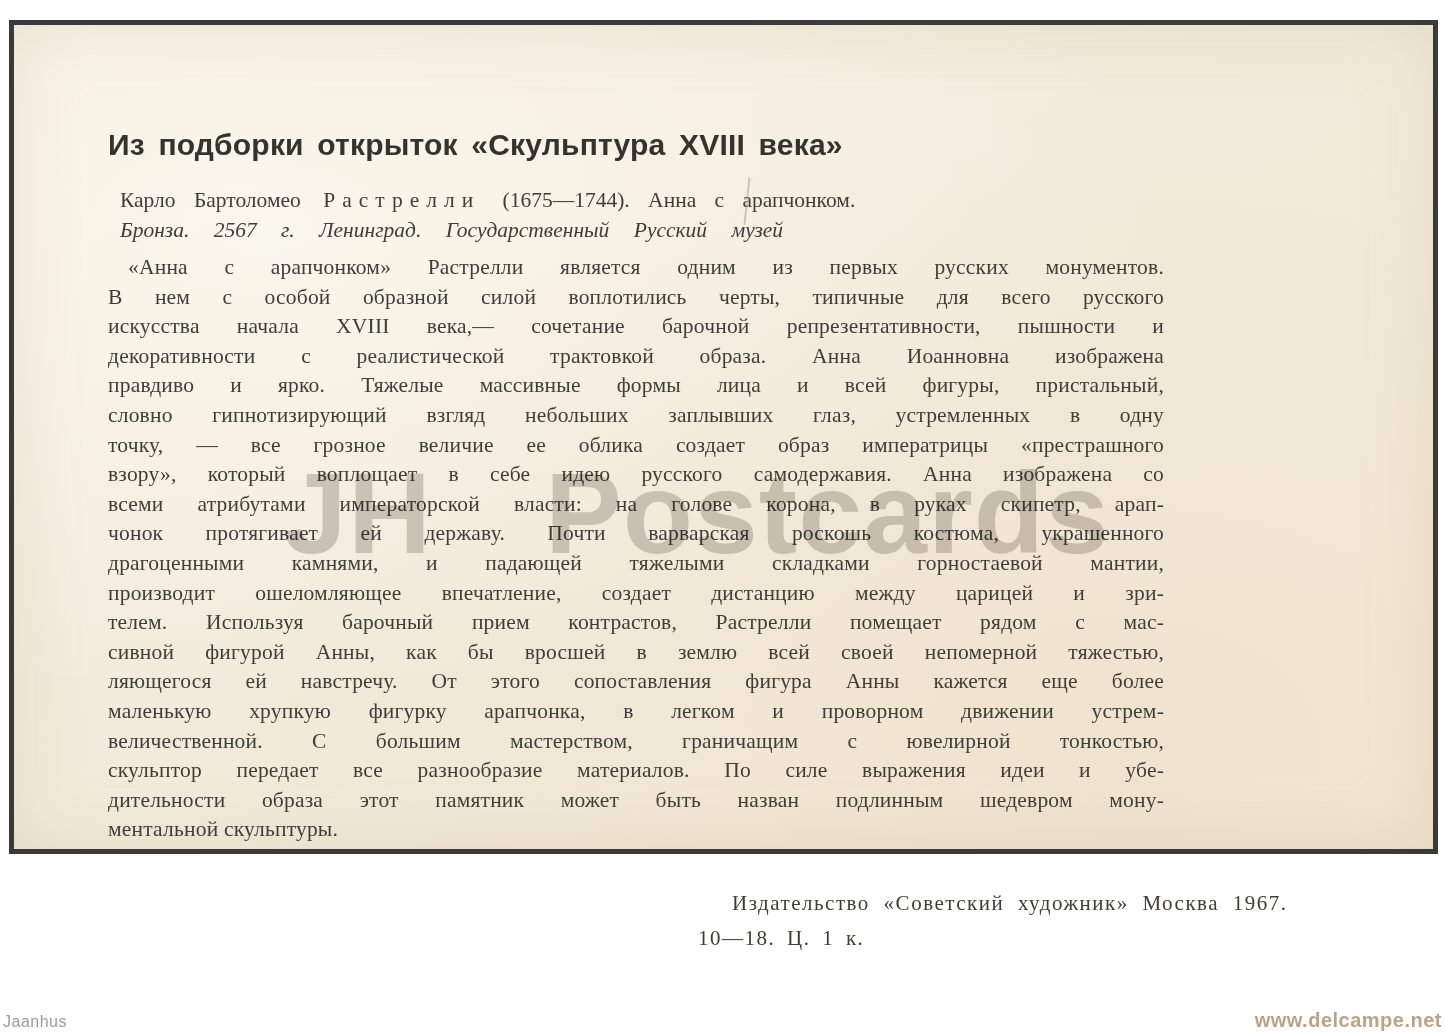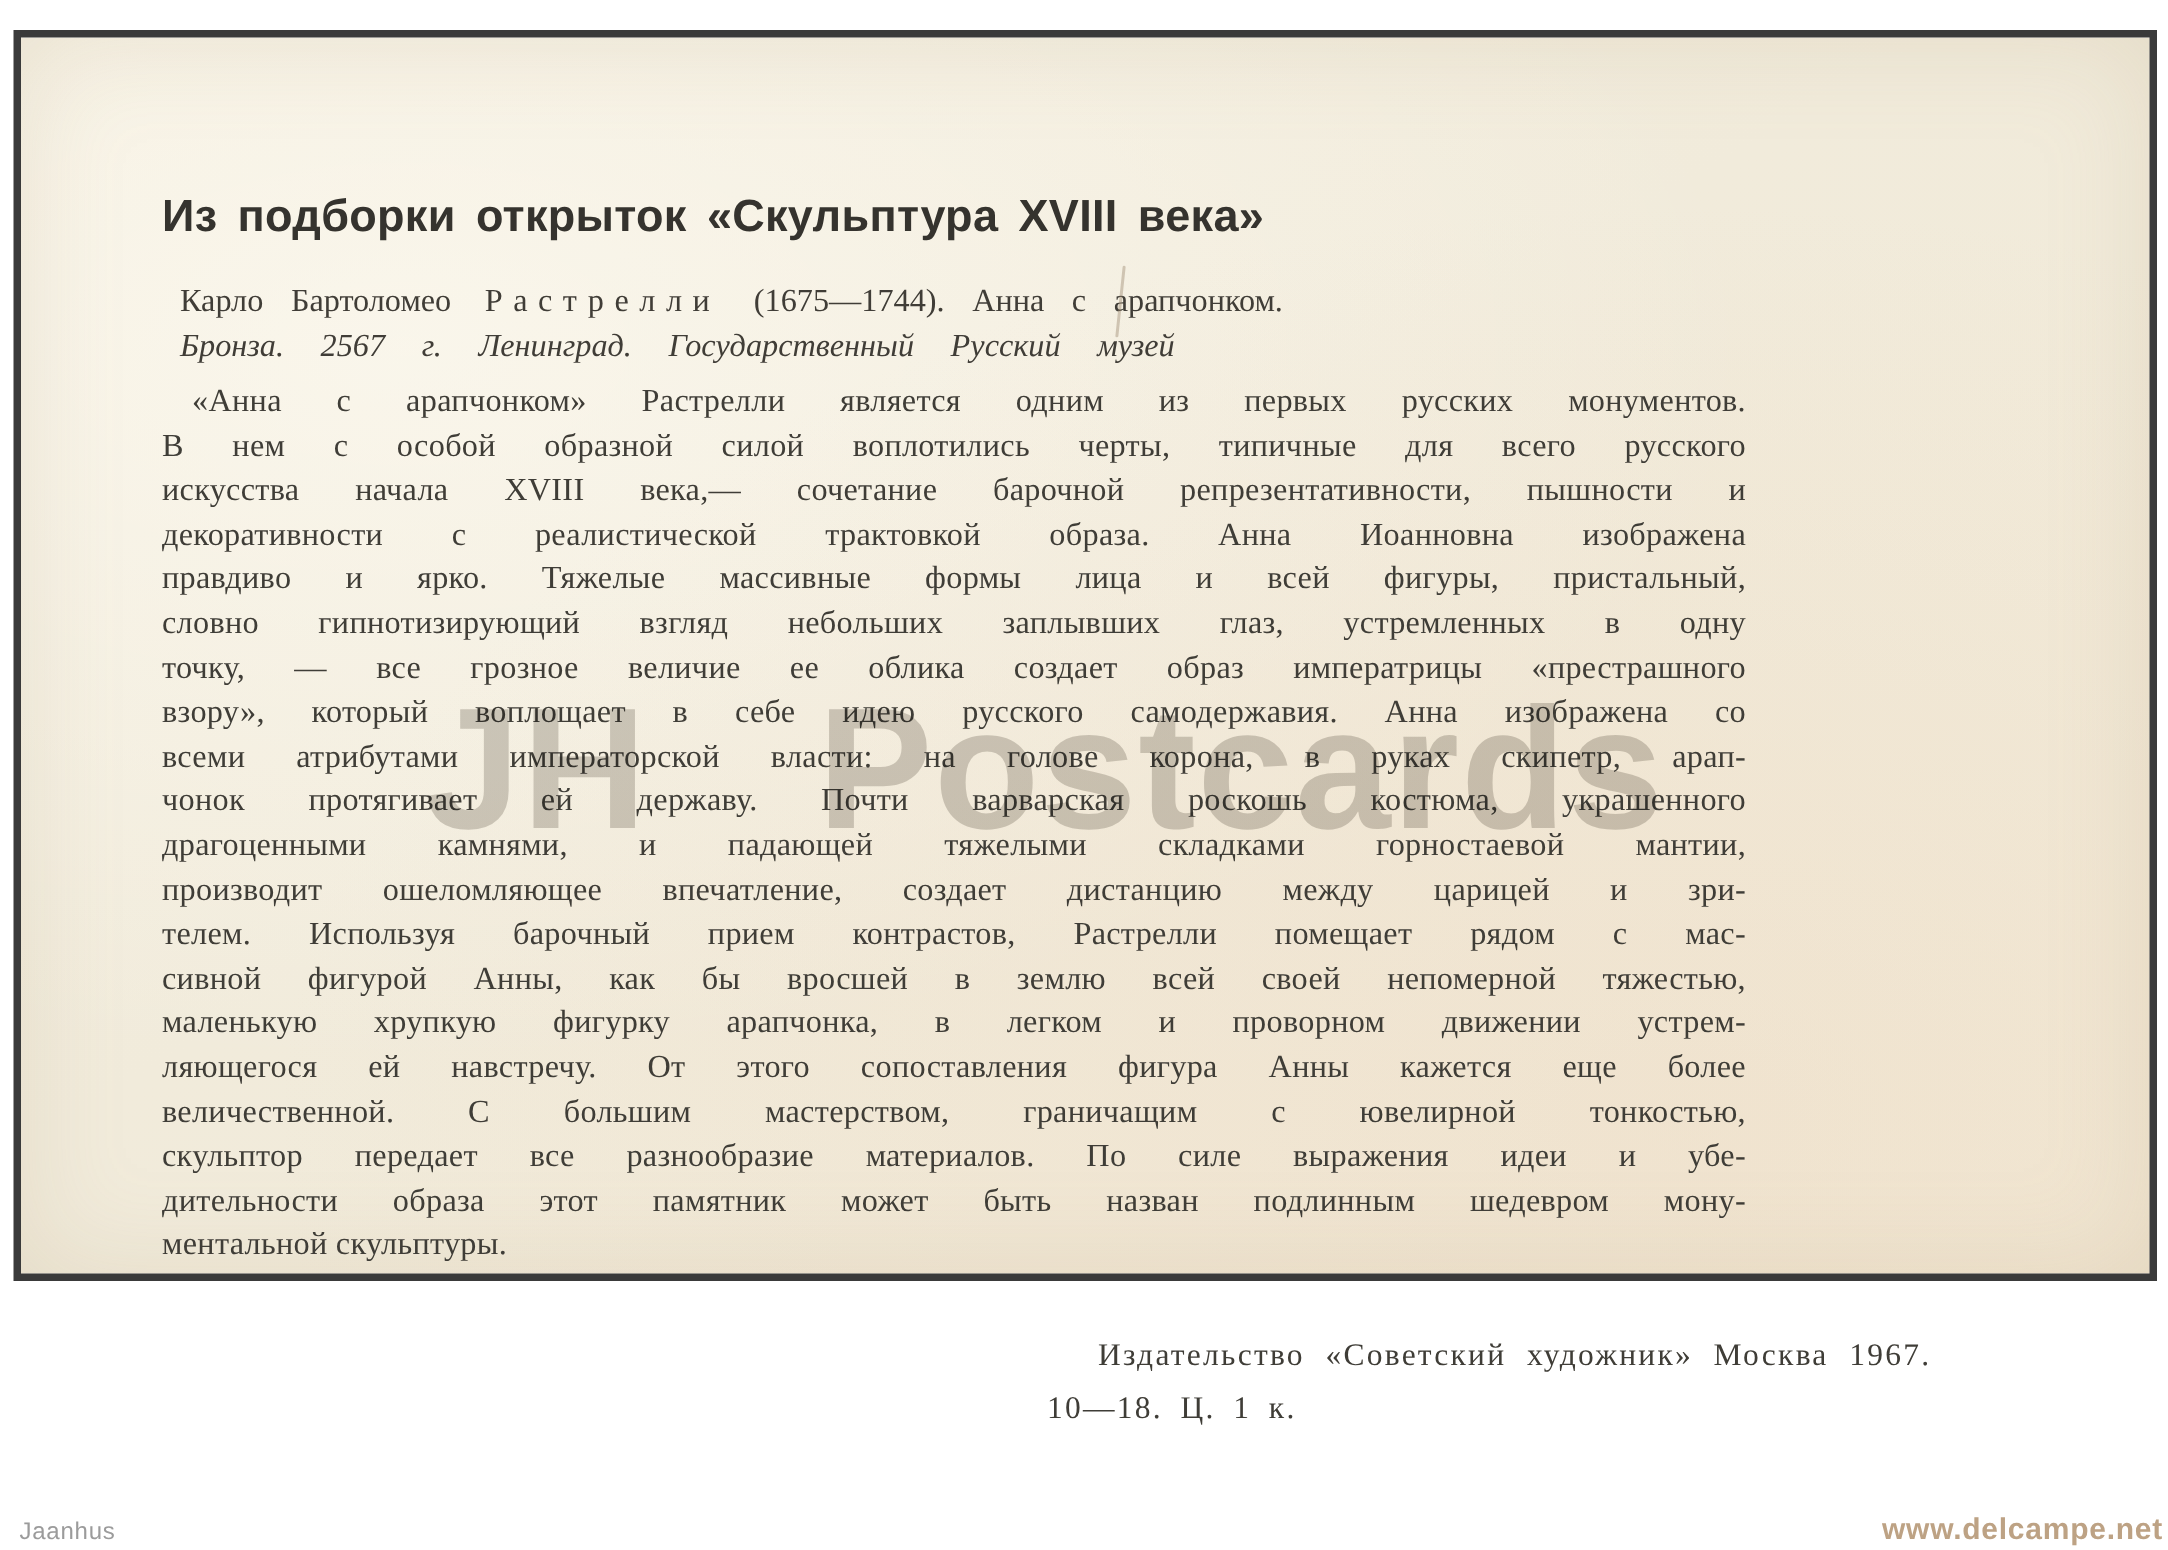--- a/index.html
+++ b/index.html
@@ -59,21 +59,21 @@
     left:684px;top:901px;font-size:21px;color:#3f3d37;
     letter-spacing:1.5px;word-spacing:5px;white-space:nowrap;
   }
   .crease{
     left:732px;top:152px;width:2px;height:48px;
     background:rgba(150,130,105,0.40);transform:rotate(6deg);border-radius:2px;
   }
 
   
   .footer-left{
-    position:absolute;left:13px;top:1013px;
+    position:absolute;left:3px;top:1013px;
     font-family:"Liberation Sans", sans-serif;
     font-size:16px;color:#9b9b9b;letter-spacing:0.5px;
   }
   .footer-right{
     position:absolute;right:3px;top:1009px;
     font-family:"Liberation Sans", sans-serif;
     font-weight:bold;font-size:20px;color:#bda284;letter-spacing:0.5px;
   }
 </style>
 </head>
@@ -95,22 +95,22 @@
       <div class="body-line">правдиво и ярко. Тяжелые массивные формы лица и всей фигуры, пристальный,</div>
       <div class="body-line">словно гипнотизирующий взгляд небольших заплывших глаз, устремленных в одну</div>
       <div class="body-line">точку, — все грозное величие ее облика создает образ императрицы «престрашного</div>
       <div class="body-line">взору», который воплощает в себе идею русского самодержавия. Анна изображена со</div>
       <div class="body-line">всеми атрибутами императорской власти: на голове корона, в руках скипетр, арап-</div>
       <div class="body-line">чонок протягивает ей державу. Почти варварская роскошь костюма, украшенного</div>
       <div class="body-line">драгоценными камнями, и падающей тяжелыми складками горностаевой мантии,</div>
       <div class="body-line">производит ошеломляющее впечатление, создает дистанцию между царицей и зри-</div>
       <div class="body-line">телем. Используя барочный прием контрастов, Растрелли помещает рядом с мас-</div>
       <div class="body-line">сивной фигурой Анны, как бы вросшей в землю всей своей непомерной тяжестью,</div>
+      <div class="body-line">ляющегося ей навстречу. От этого сопоставления фигура Анны кажется еще более</div>
       <div class="body-line">маленькую хрупкую фигурку арапчонка, в легком и проворном движении устрем-</div>
-      <div class="body-line">ляющегося ей навстречу. От этого сопоставления фигура Анны кажется еще более</div>
       <div class="body-line">величественной. С большим мастерством, граничащим с ювелирной тонкостью,</div>
       <div class="body-line">скульптор передает все разнообразие материалов. По силе выражения идеи и убе-</div>
       <div class="body-line">дительности образа этот памятник может быть назван подлинным шедевром мону-</div>
       <div class="body-line last-line">ментальной скульптуры.</div>
     </div>
 
   <div class="watermark">JH Postcards</div>
 
   <div class="publisher-line">Издательство «Советский художник» Москва 1967.</div>
   <div class="print-code">10—18. Ц. 1 к.</div>

